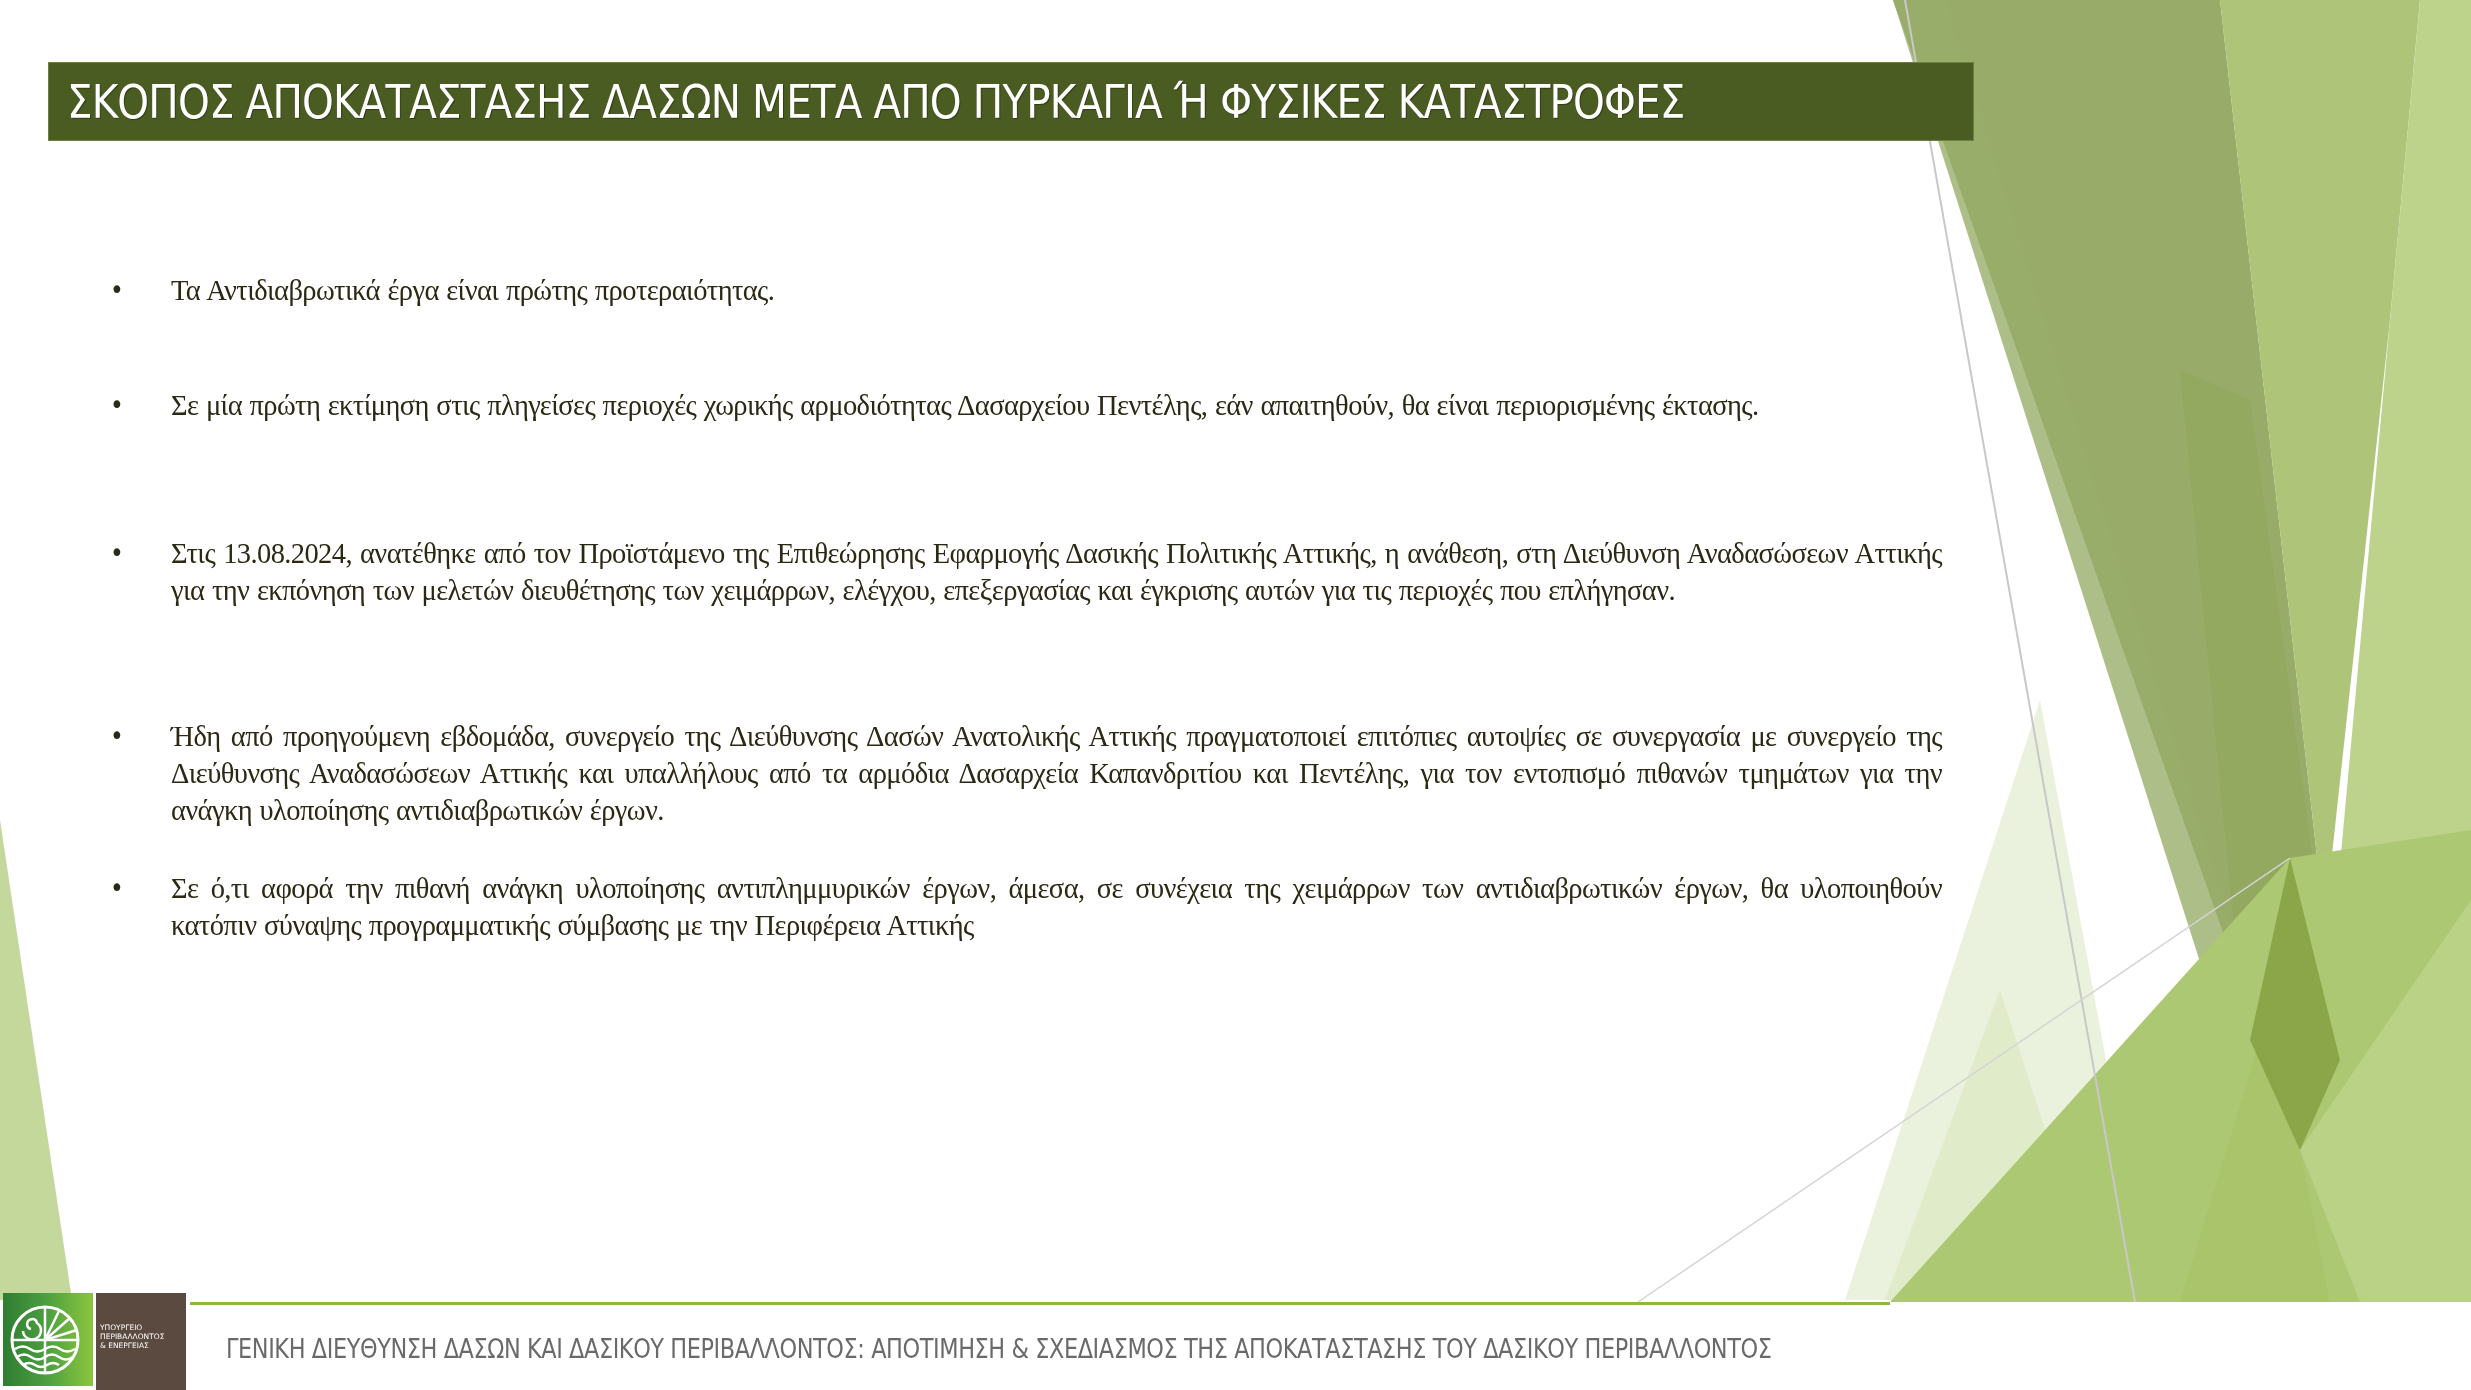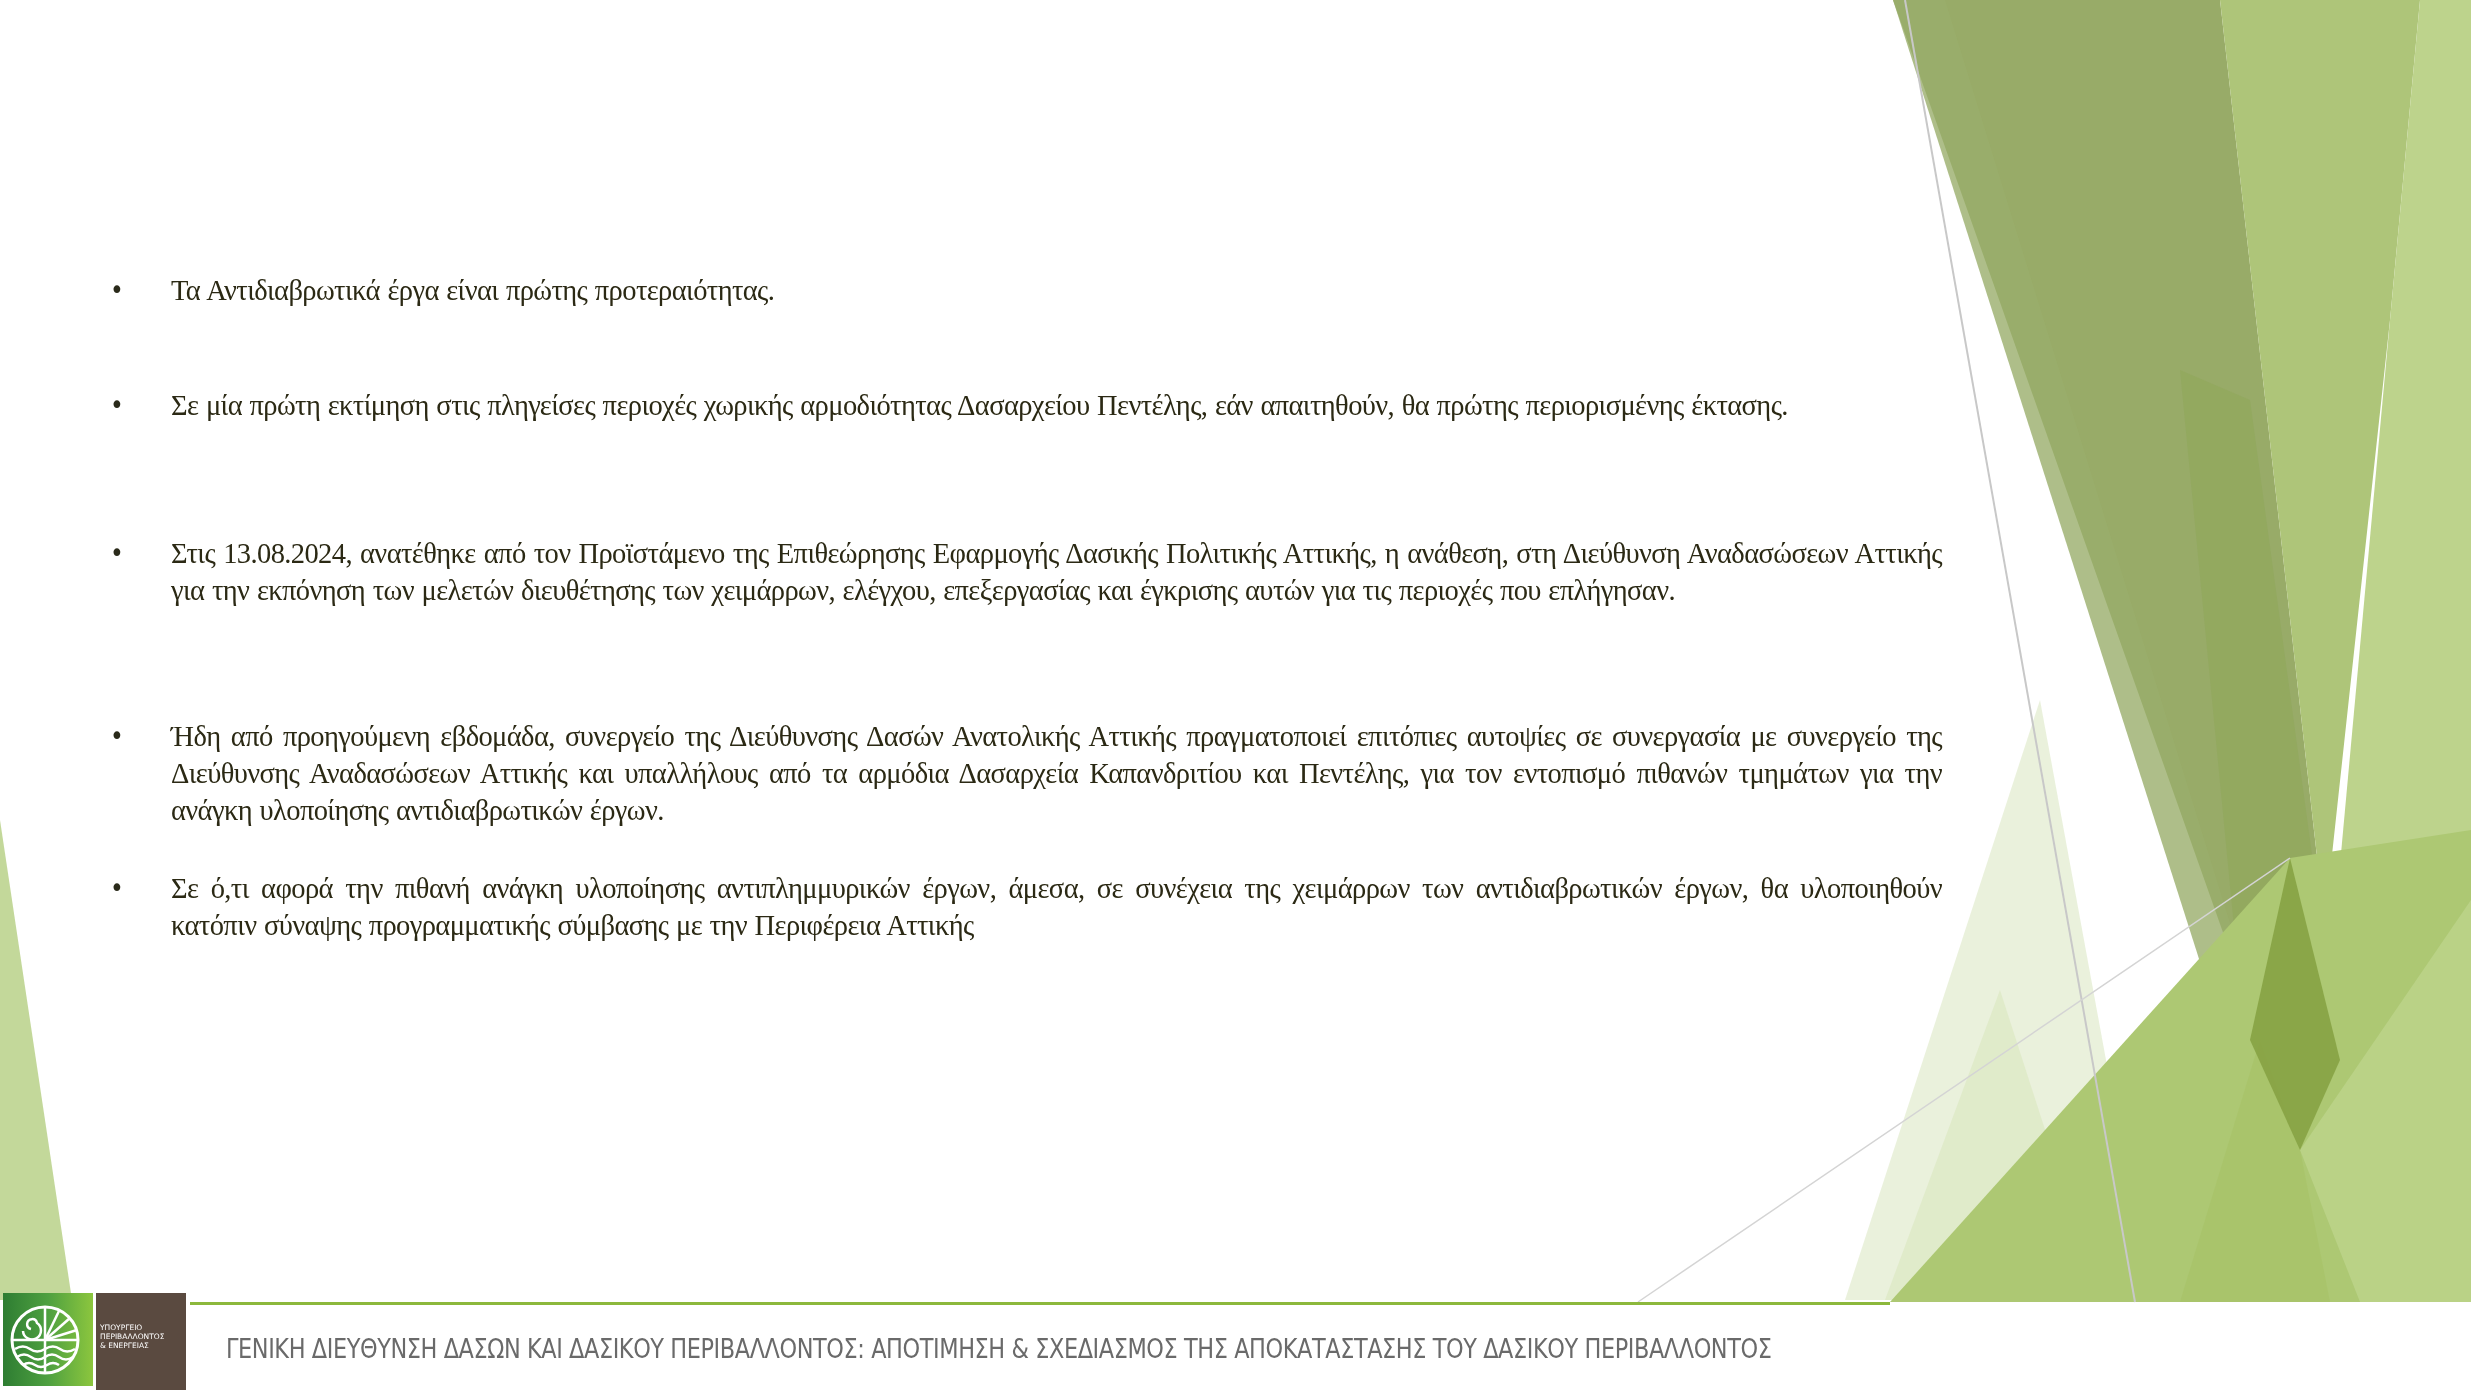--- a/index.html
+++ b/index.html
@@ -159,29 +159,32 @@
     <polygon points="1890,1302 2290,858 2471,830 2471,1302" fill="#adc873"></polygon>
     <polygon points="2260,1040 2300,1150 2330,1302 2180,1302" fill="#a6c266" opacity="0.6"></polygon>
     <polygon points="2300,1150 2360,1302 2471,1302 2471,900" fill="#bcd38a" opacity="0.85"></polygon>
     <polygon points="2290,858 2340,1060 2300,1150 2250,1040" fill="#86a244" opacity="0.9"></polygon>
 
     <line x1="1905" y1="0" x2="2135" y2="1302" stroke="#c8c8c8" stroke-width="2"></line>
 
     <line x1="1638" y1="1302" x2="2290" y2="858" stroke="#d4d4d4" stroke-width="1.5"></line>
   </svg>
 
+  <div class="title-bar">
+    <span class="title-text">ΣΚΟΠΟΣ ΑΠΟΚΑΤΑΣΤΑΣΗΣ ΔΑΣΩΝ ΜΕΤΑ ΑΠΟ ΠΥΡΚΑΓΙΑ Ή ΦΥΣΙΚΕΣ ΚΑΤΑΣΤΡΟΦΕΣ</span>
+  </div>
 
   <div class="content">
     <div class="bullet-item" style="top: 0px;">
       <span class="bullet-dot">•</span>
       <span class="bullet-text">Τα Αντιδιαβρωτικά έργα είναι πρώτης προτεραιότητας.</span>
     </div>
     <div class="bullet-item" style="top: 115px;">
       <span class="bullet-dot">•</span>
-      <span class="bullet-text">Σε μία πρώτη εκτίμηση στις πληγείσες περιοχές χωρικής αρμοδιότητας Δασαρχείου Πεντέλης, εάν απαιτηθούν, θα πρώτης περιορισμένης έκτασης.</span>
+      <span class="bullet-text">Σε μία πρώτη εκτίμηση στις πληγείσες περιοχές χωρικής αρμοδιότητας Δασαρχείου Πεντέλης, εάν απαιτηθούν, θα είναι περιορισμένης έκτασης.</span>
     </div>
     <div class="bullet-item" style="top: 263px;">
       <span class="bullet-dot">•</span>
       <span class="bullet-text">Στις 13.08.2024, ανατέθηκε από τον Προϊστάμενο της Επιθεώρησης Εφαρμογής Δασικής Πολιτικής Αττικής, η ανάθεση, στη Διεύθυνση Αναδασώσεων Αττικής για την εκπόνηση των μελετών διευθέτησης των χειμάρρων, ελέγχου, επεξεργασίας και έγκρισης αυτών για τις περιοχές που επλήγησαν.</span>
     </div>
     <div class="bullet-item" style="top: 446px;">
       <span class="bullet-dot">•</span>
       <span class="bullet-text">Ήδη από προηγούμενη εβδομάδα, συνεργείο της Διεύθυνσης Δασών Ανατολικής Αττικής πραγματοποιεί επιτόπιες αυτοψίες σε συνεργασία με συνεργείο της Διεύθυνσης Αναδασώσεων Αττικής και υπαλλήλους από τα αρμόδια Δασαρχεία Καπανδριτίου και Πεντέλης, για τον εντοπισμό πιθανών τμημάτων για την ανάγκη υλοποίησης αντιδιαβρωτικών έργων.</span>
     </div>
     <div class="bullet-item" style="top: 598px;">

